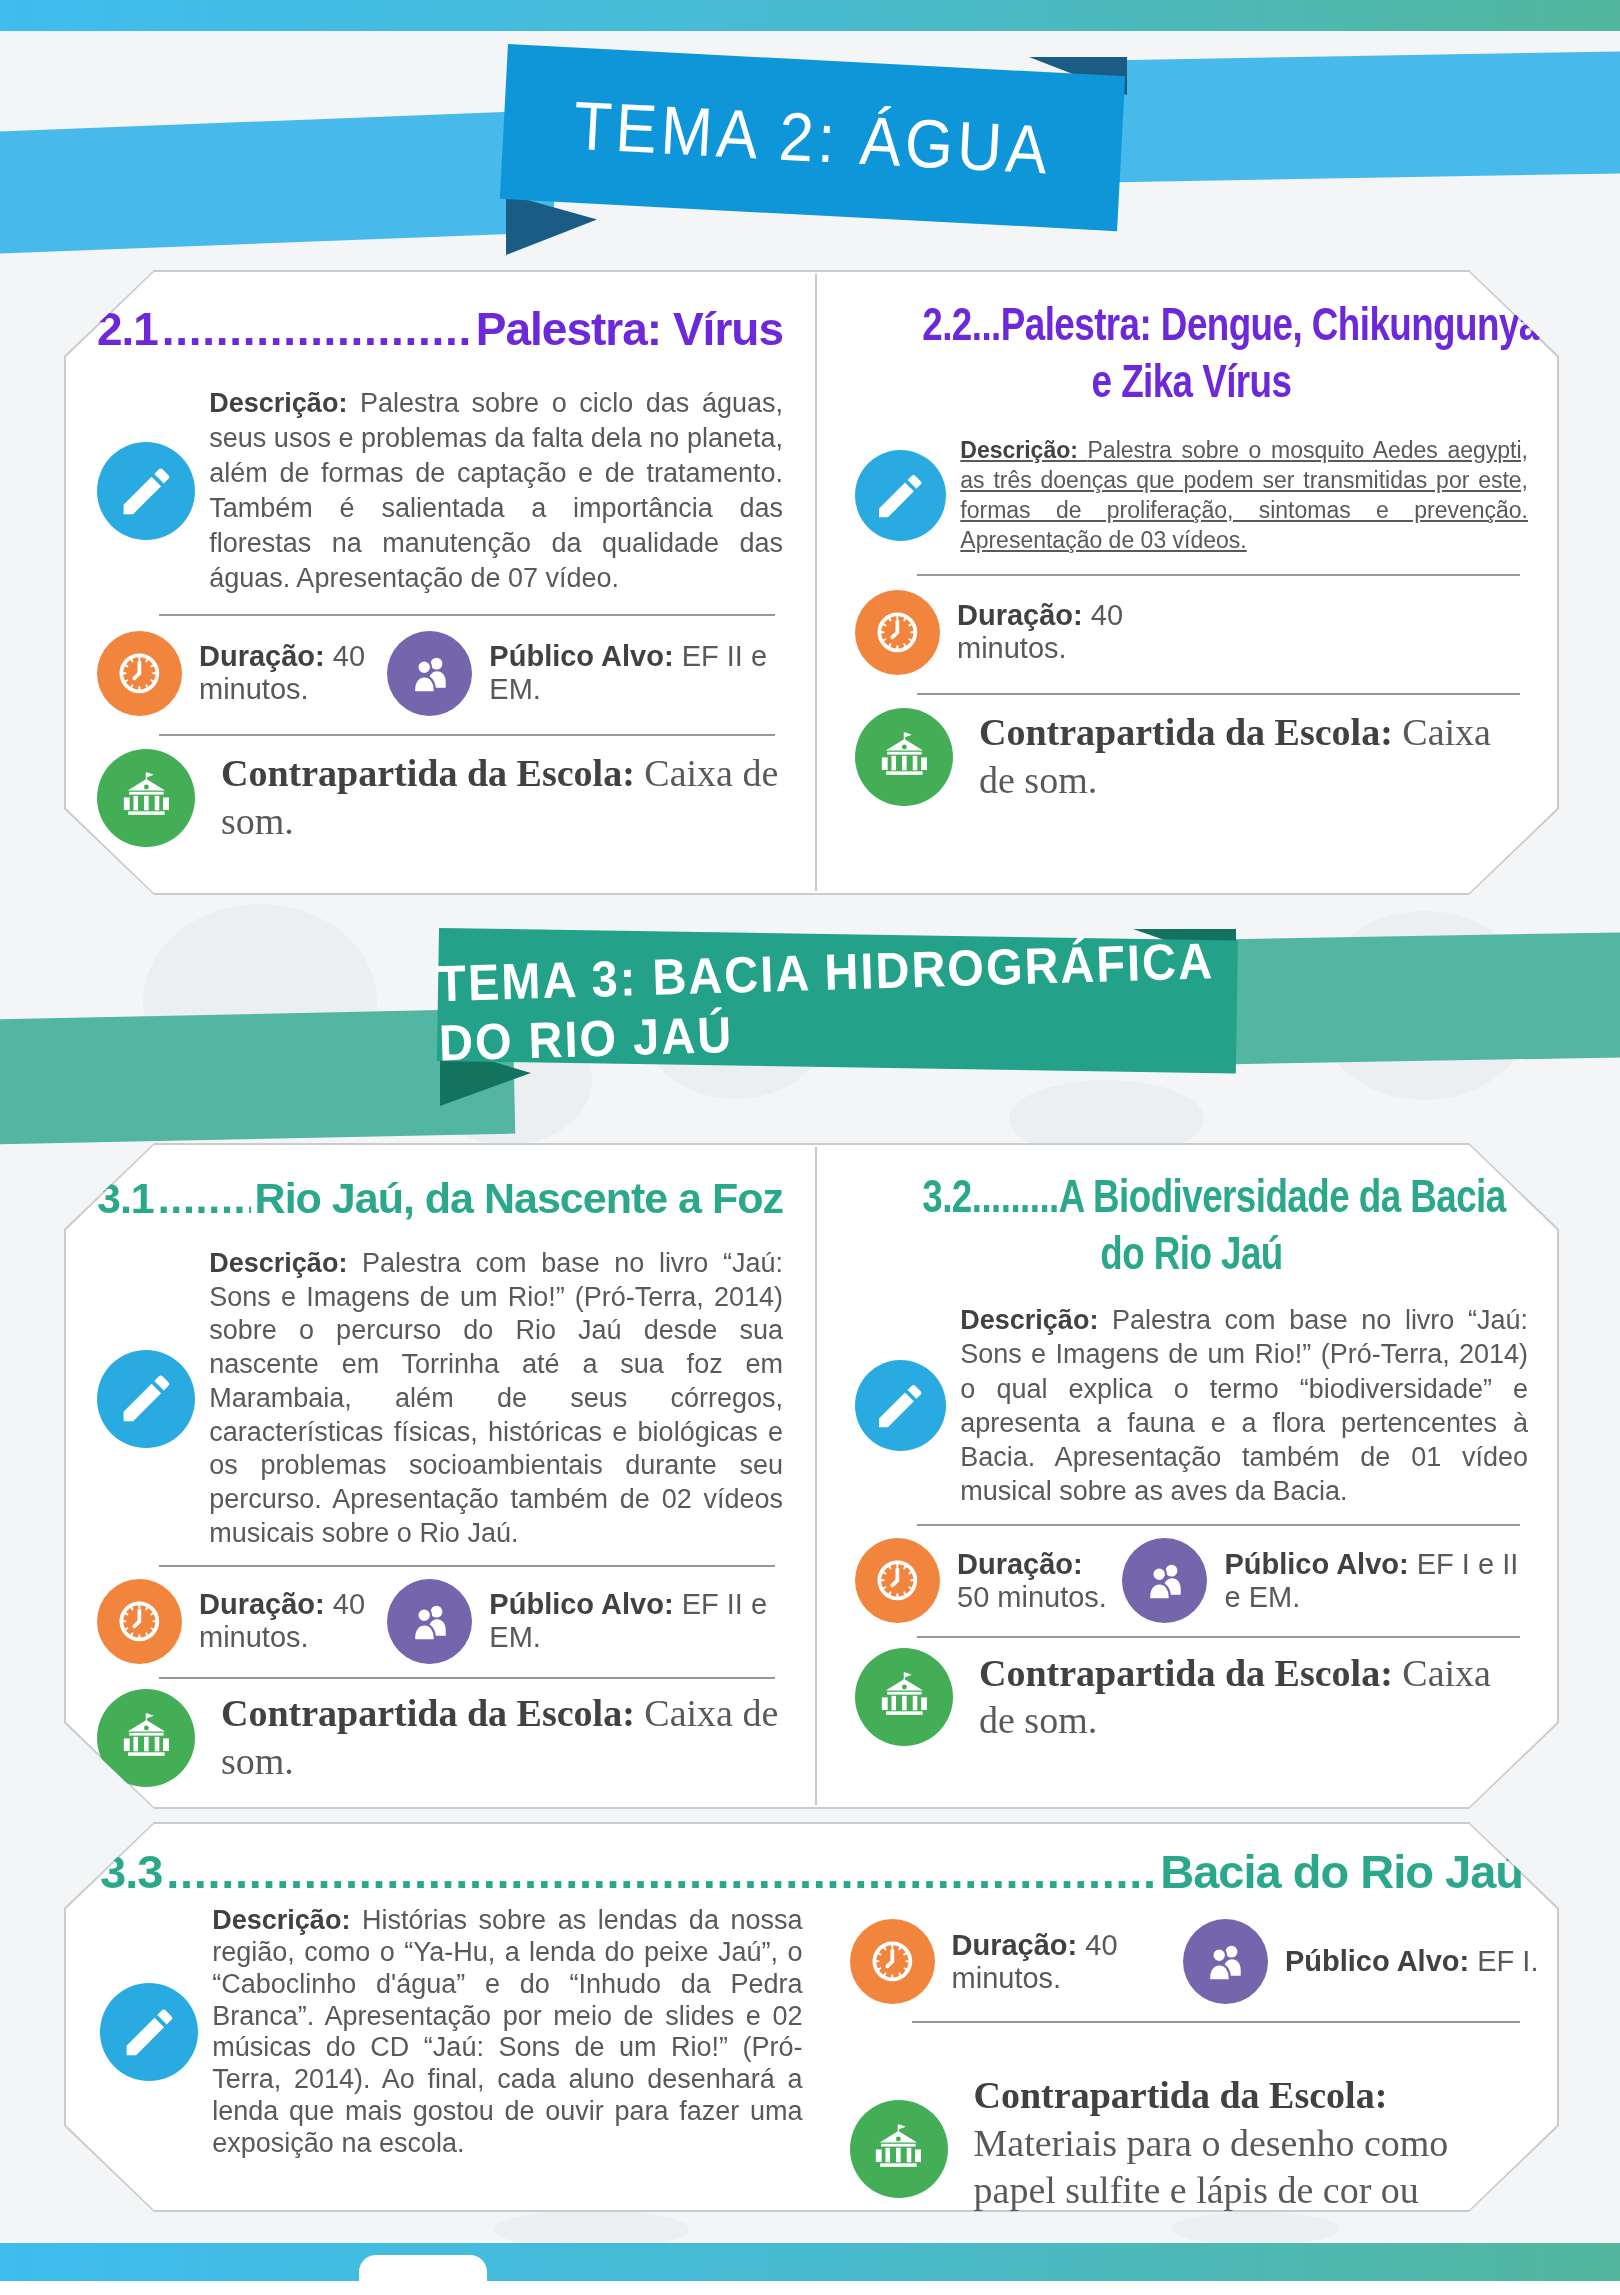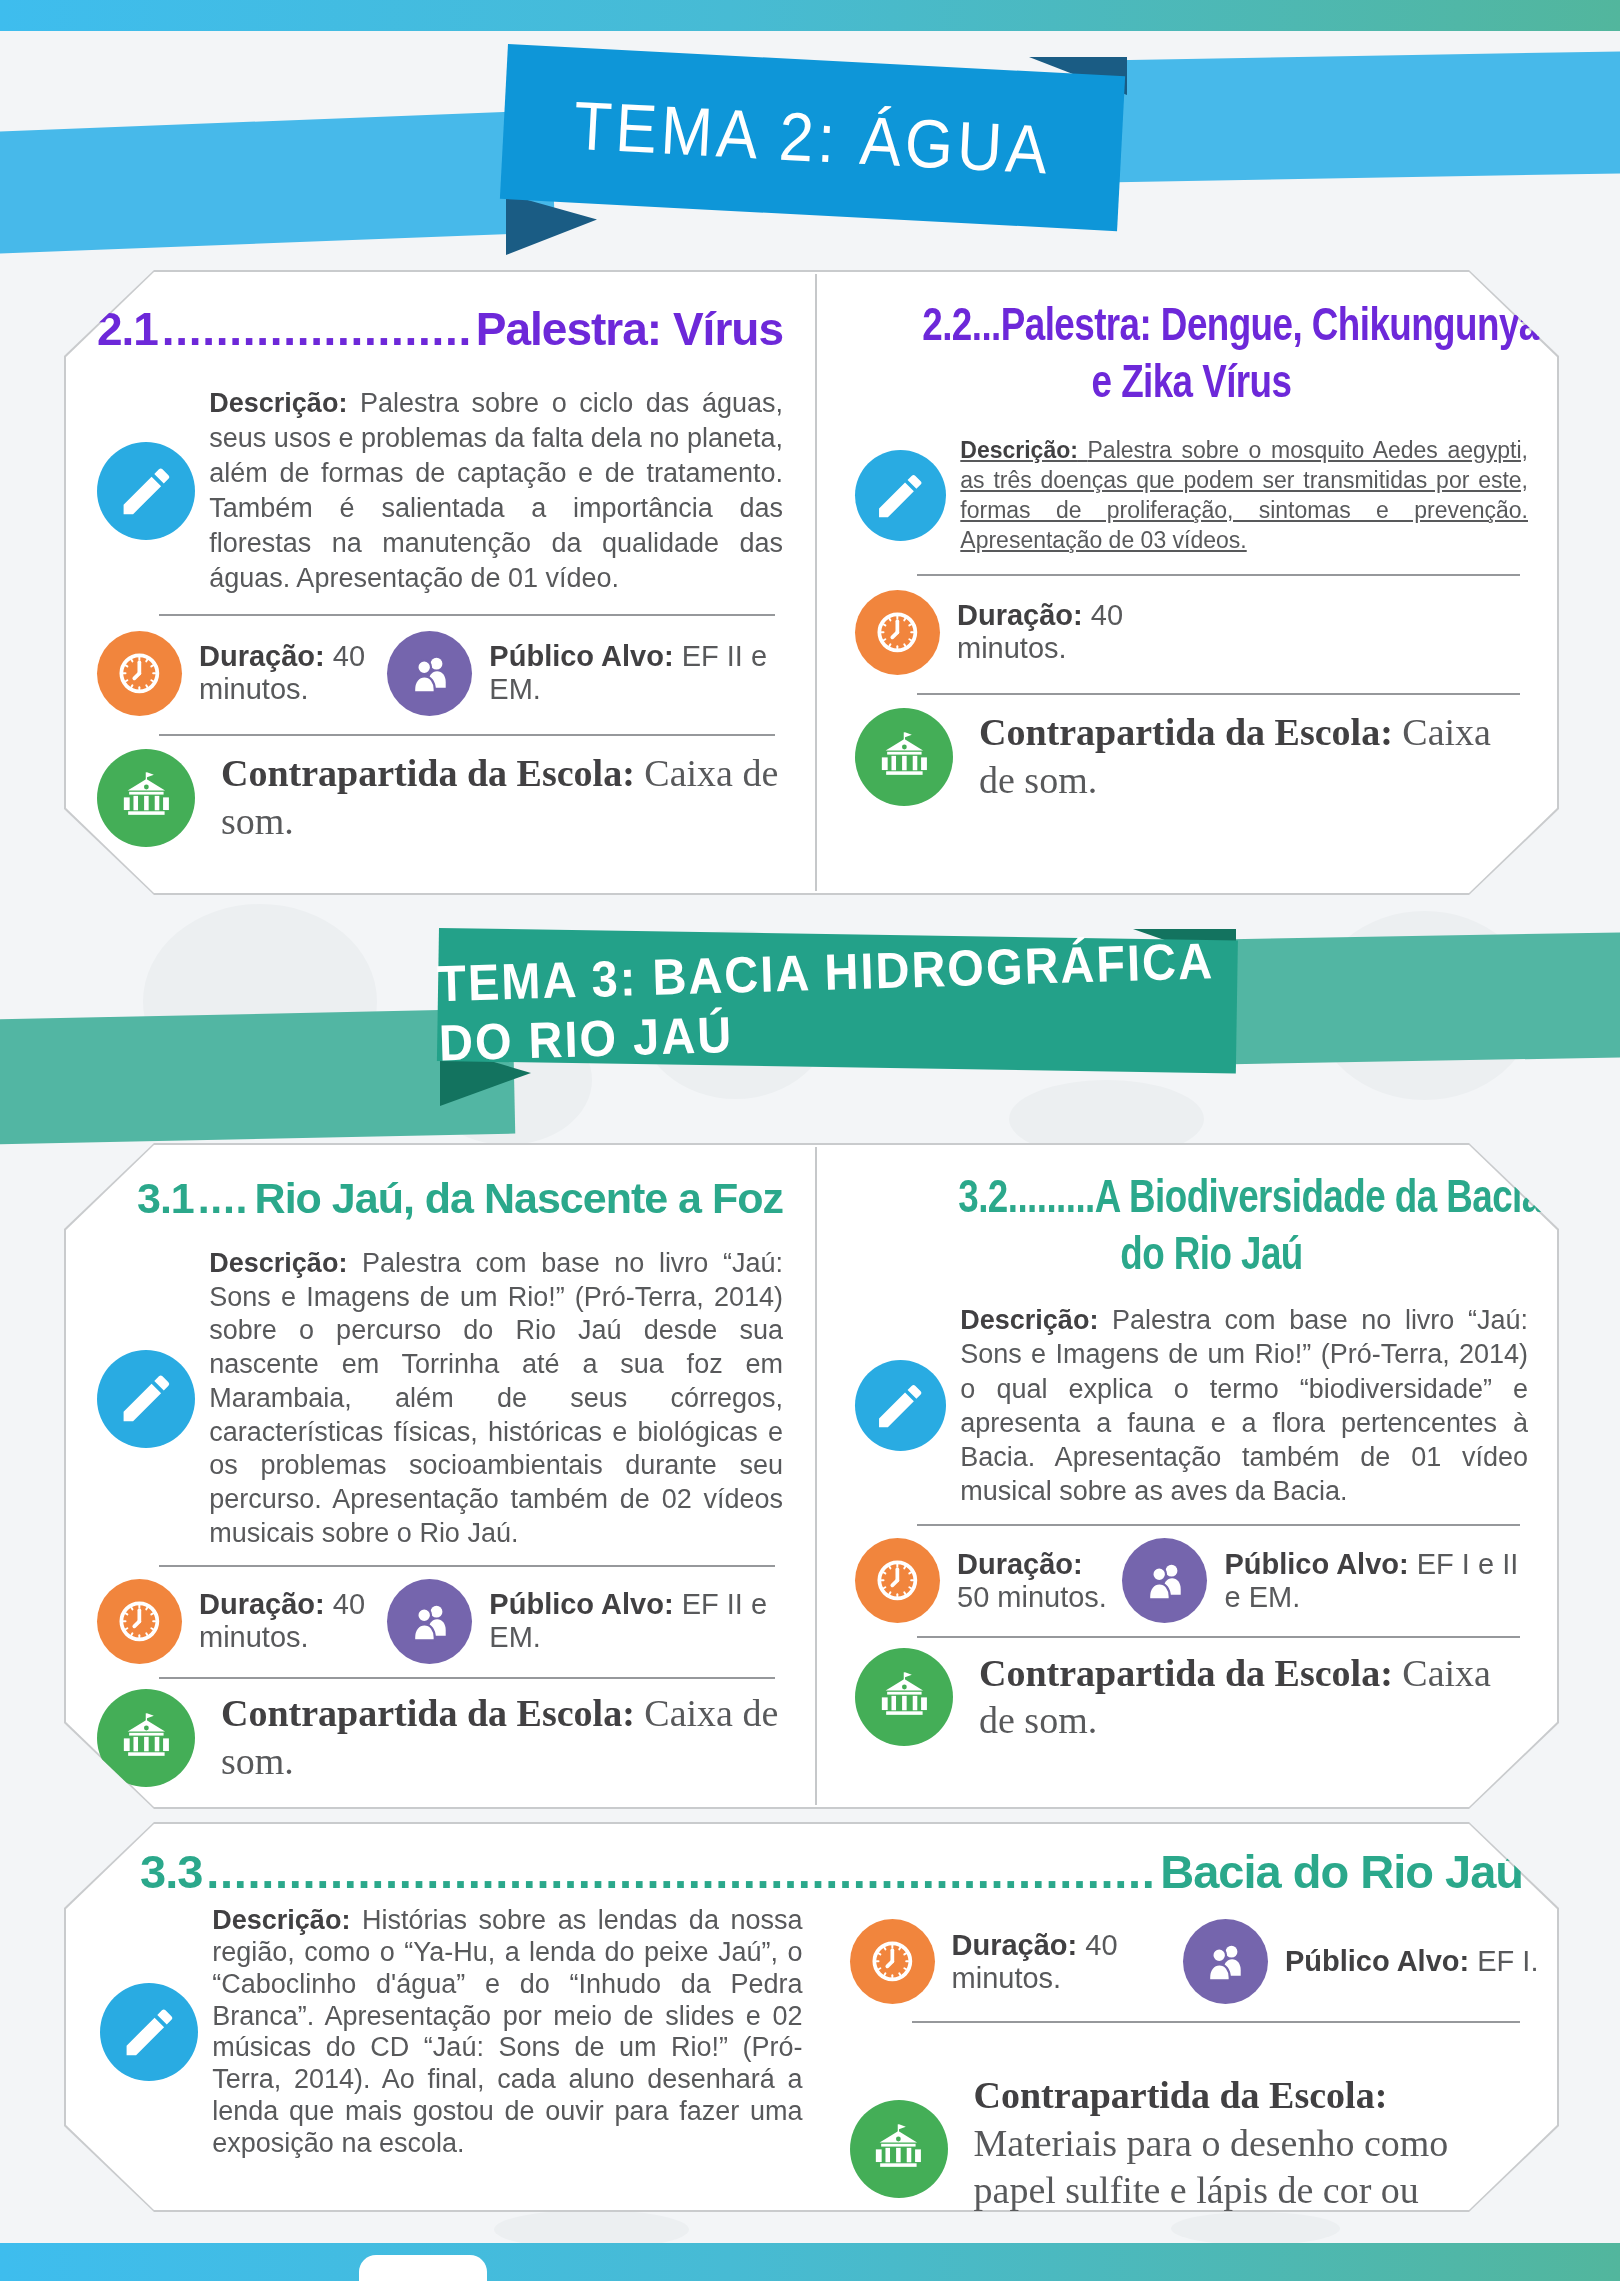--- a/index.html
+++ b/index.html
@@ -44,21 +44,21 @@
   .card3{left:64px;top:1822px;width:1495px;height:390px;}
   .vdiv{position:absolute;left:751px;top:3.9px;bottom:3.9px;width:2px;background:#c6c8ca;}
 
   .col{position:absolute;top:0;}
   .colL{left:33px;width:686px;}
   .colR{left:791px;width:673px;}
 
   
   .sec-title{display:flex;align-items:baseline;font-weight:700;font-size:46px;letter-spacing:-1px;line-height:1.15;}
   .blue{color:#6d28d9;}
-  .green{color:#2ba88b;margin-left:40px;}
+  .green{color:#2ba88b;}
   .t-dots{flex:1 1 0;overflow:hidden;white-space:nowrap;margin:0 3.9px;letter-spacing:0.7px;}
   .t-num{flex:none;}
   .t-text{flex:none;}
 
   .sec-title-c{text-align:center;font-weight:700;font-size:46px;letter-spacing:-0.7px;}
   .squeeze{display:block;transform:scaleX(0.8);transform-origin:50% 0;}
   .tl{display:block;white-space:nowrap;line-height:1.24;}
 
   .desc-wrap{display:flex;align-items:center;}
   .desc{flex:1;margin:0 0 0 14.3px;color:#58595b;text-align:justify;}
@@ -142,21 +142,21 @@
         <span class="t-num">2.1</span>
         <span class="t-dots">....................................................................................................................................................................................................</span>
         <span class="t-text">Palestra: Vírus</span>
       </div>
       <div class="desc-wrap">
         <div class="badge badge150 bg-pencil">
           <svg viewBox="0 0 24 24">
               <path fill="#fff" d="M3 17.25V21h3.75L17.81 9.94l-3.75-3.75L3 17.25zM20.71 7.04a1 1 0 0 0 0-1.41l-2.34-2.34a1 1 0 0 0-1.41 0l-1.83 1.83 3.75 3.75 1.83-1.83z"></path>
             </svg>
         </div>
-        <p class="desc"><b>Descrição:</b> <span>Palestra sobre o ciclo das águas, seus usos e problemas da falta dela no planeta, além de formas de captação e de tratamento. Também é salientada a importância das florestas na manutenção da qualidade das águas. Apresentação de 01 vídeo.</span></p>
+        <p class="desc"><b>Descrição:</b> <span>Palestra sobre o ciclo das águas, seus usos e problemas da falta dela no planeta, além de formas de captação e de tratamento. Também é salientada a importância das florestas na manutenção da qualidade das águas. Apresentação de 07 vídeo.</span></p>
       </div>
       <hr class="rule">
       <div class="meta">
         <div class="meta-item first">
           <div class="badge badge130 bg-clock">
             <svg viewBox="0 0 24 24">
                 <g stroke="#fff" fill="none" stroke-linecap="round">
                   <circle cx="12" cy="12" r="8.2" stroke-width="1.7"></circle>
                   <path d="M12 12V6.9" stroke-width="1.7"></path>
                   <path d="M12 12l-2.3 2.3" stroke-width="1.7"></path>

